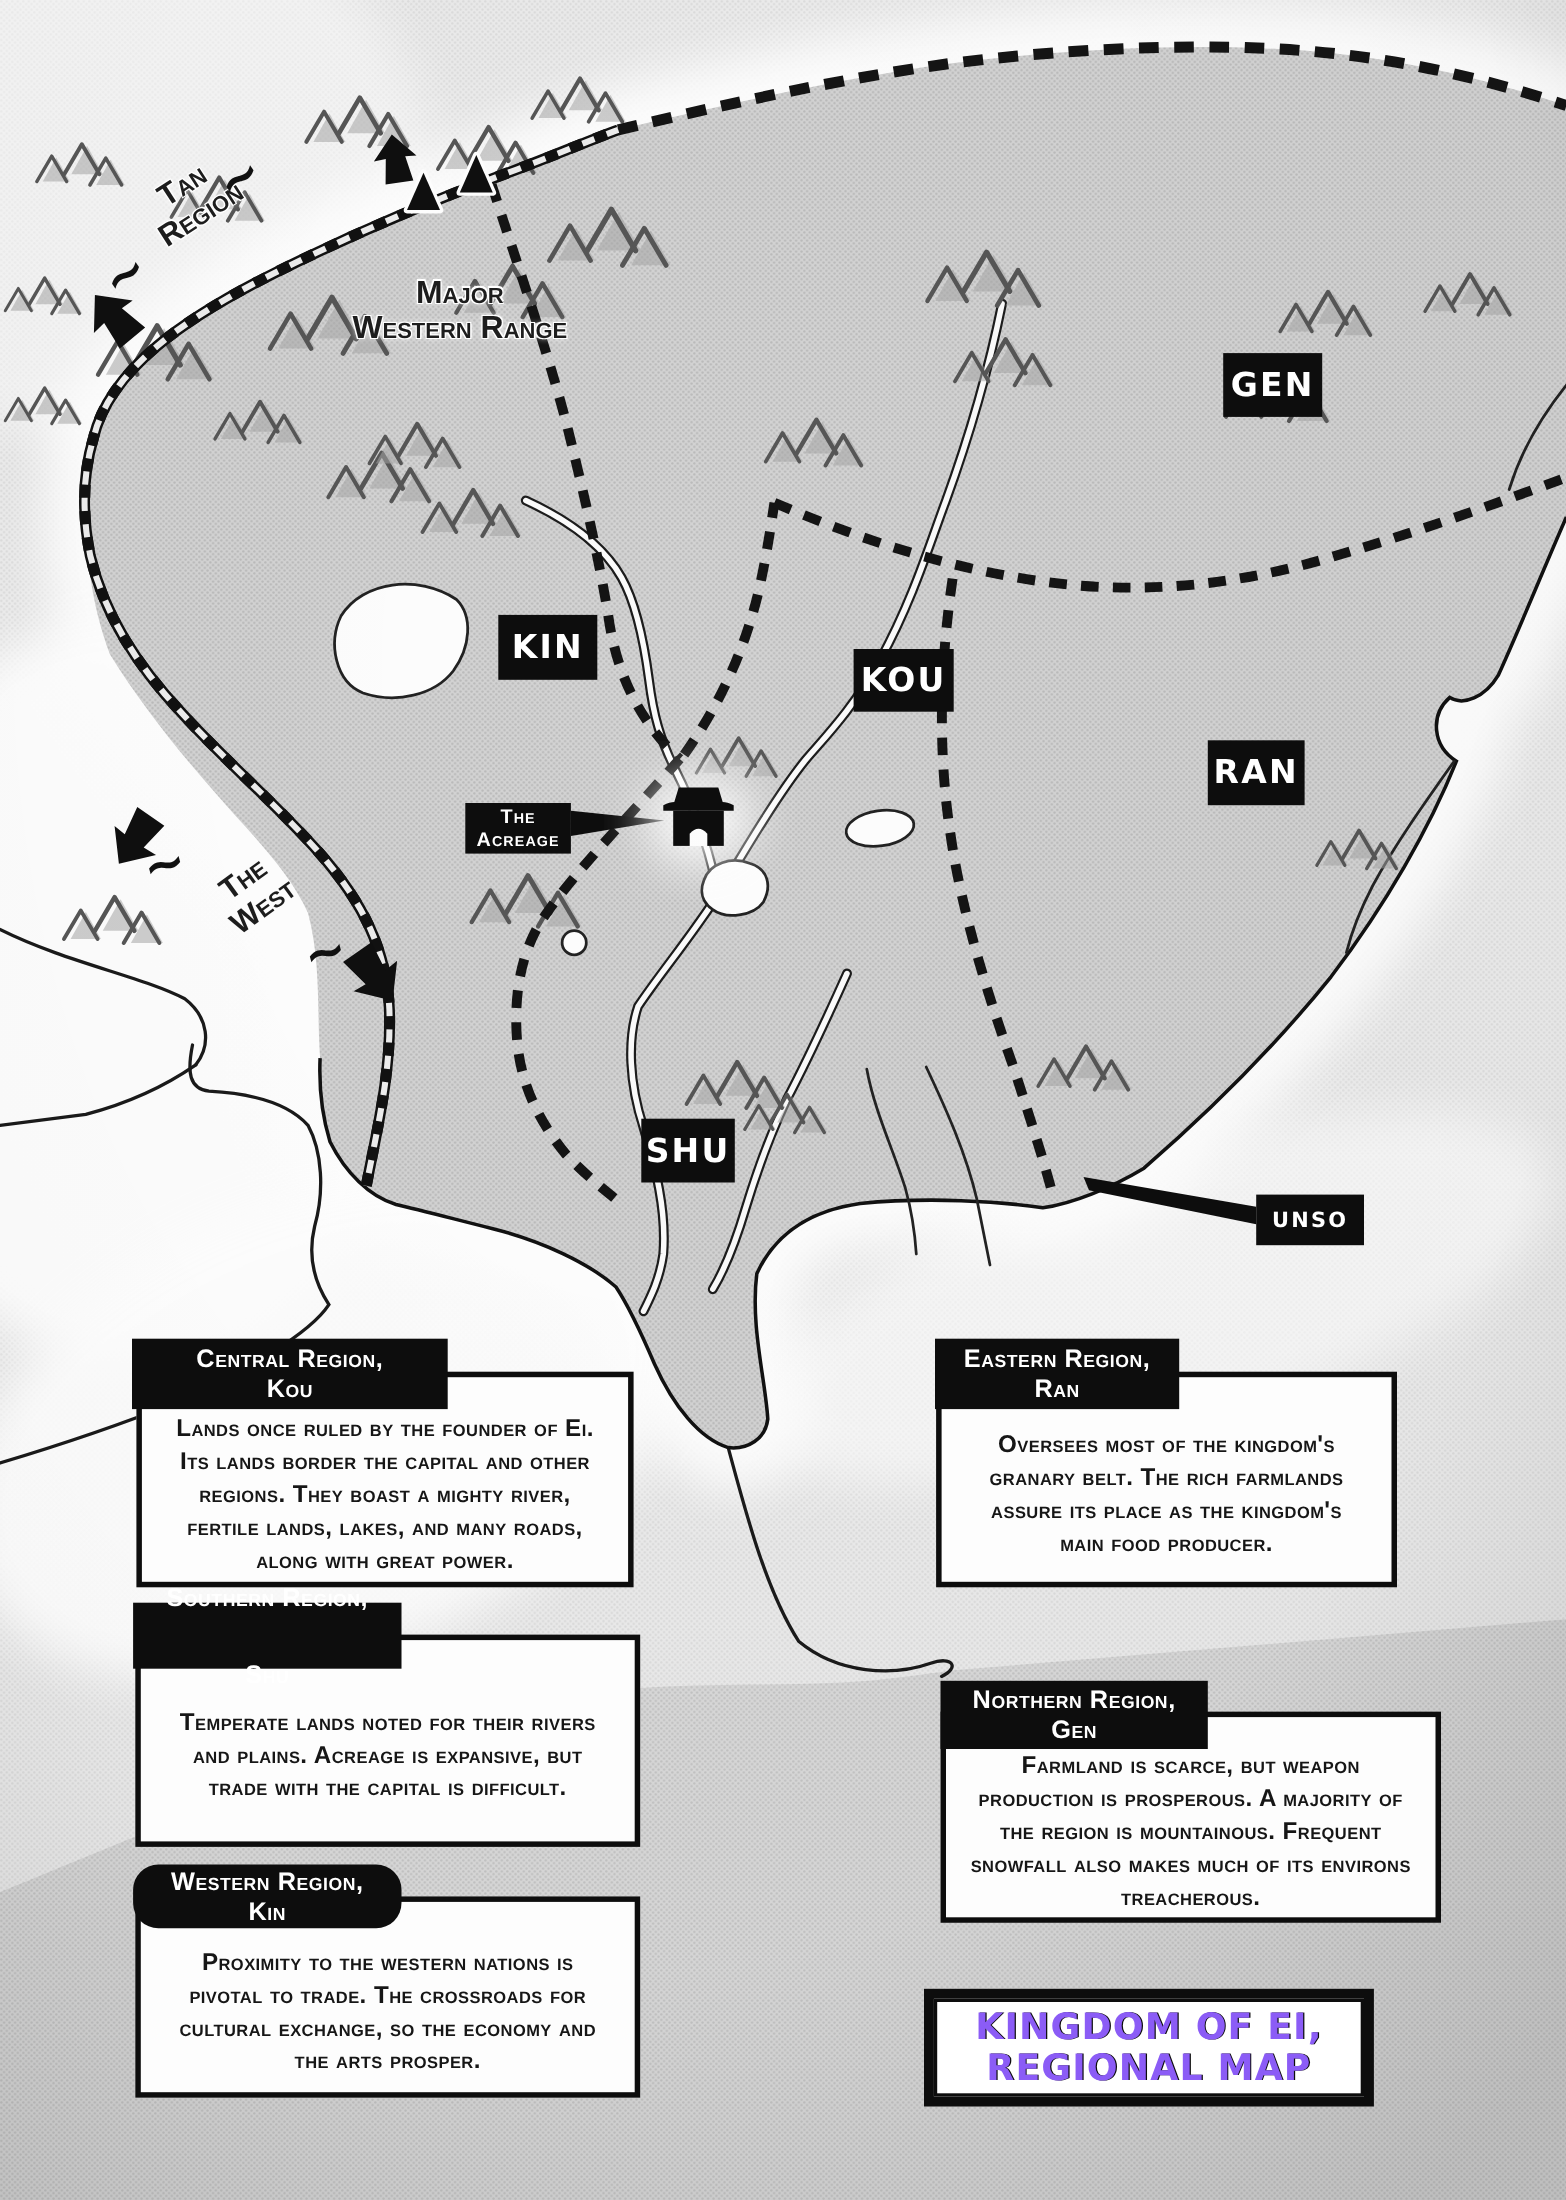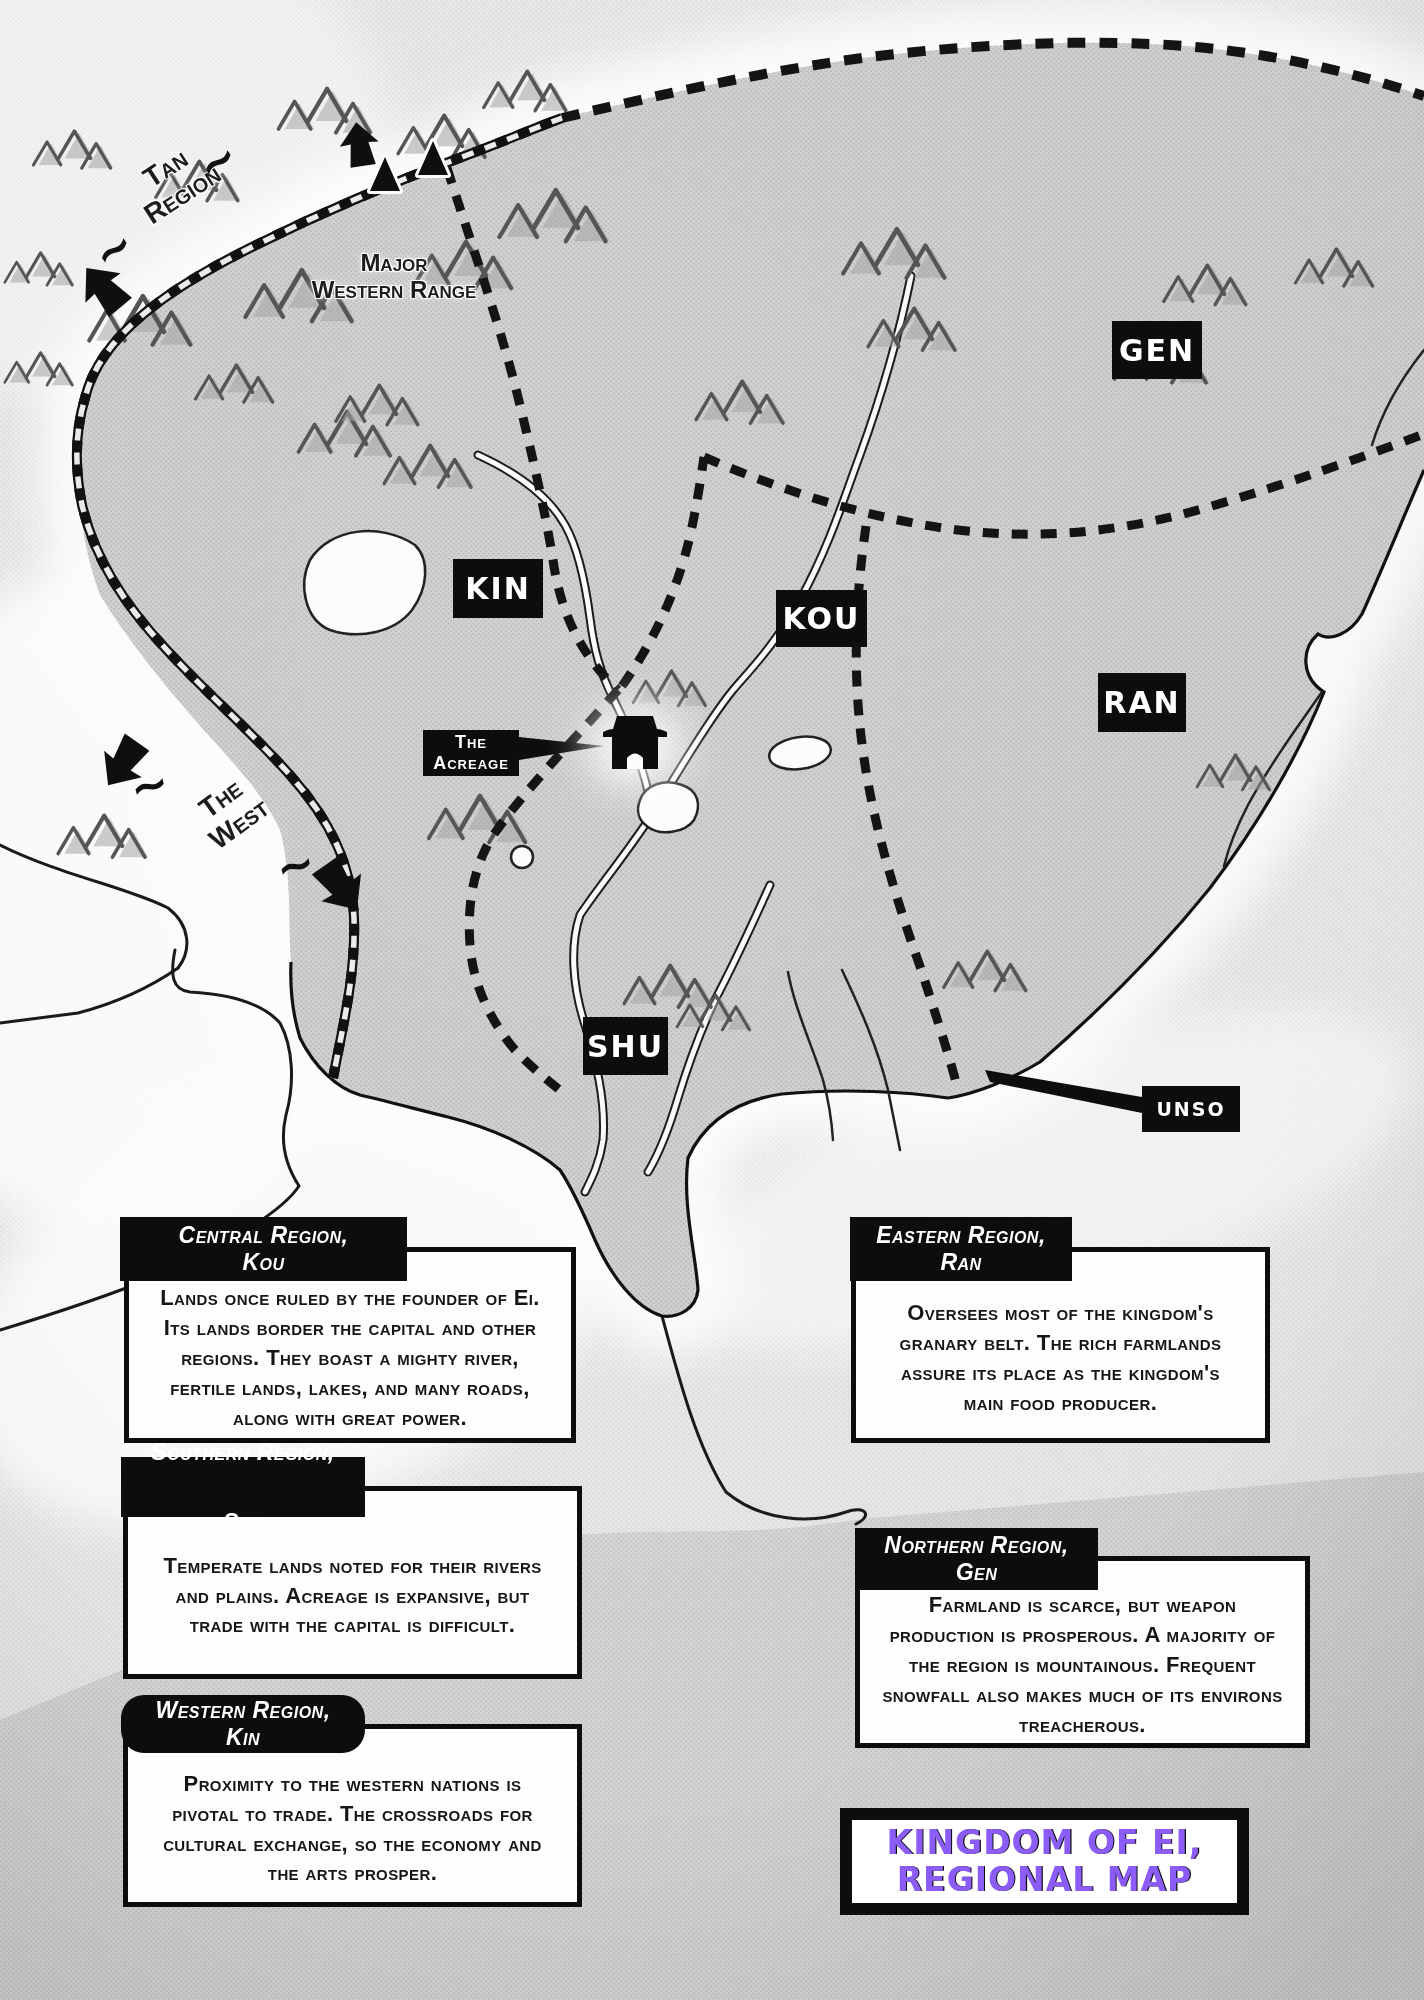--- a/index.html
+++ b/index.html
@@ -27,21 +27,21 @@
   .ibox{position:absolute;}
   .ibox .body{position:absolute;left:0;top:0;width:100%;height:100%;
       background:#fdfdfd;border:5px solid #0d0d0d;box-sizing:border-box;
       display:flex;align-items:center;justify-content:center;
       padding:34px 22px 8px 22px;}
   .ibox .body p{margin:0;font-variant:small-caps;font-weight:700;color:#161616;
       font-size:22px;line-height:1.36;text-align:center;letter-spacing:.4px;}
   .ibox .tbar{position:absolute;background:#0d0d0d;color:#fff;z-index:2;
       display:flex;flex-direction:column;align-items:center;justify-content:center;
       font-variant:small-caps;font-weight:700;font-size:23px;line-height:1.16;
-      letter-spacing:.5px;text-align:center;font-style:italic;}
+      letter-spacing:.5px;text-align:center;}
 
   
   .tplate{position:absolute;background:#0d0d0d;padding:9px;box-sizing:border-box;}
   .tplate .inner{width:100%;height:100%;background:#fff;border:3px solid #0d0d0d;
       box-sizing:border-box;display:flex;flex-direction:column;align-items:center;
       justify-content:center;}
   .tplate .inner div{font-family:"DejaVu Sans","Liberation Sans",sans-serif;
       font-weight:900;font-size:33px;line-height:1.12;color:#8b5cf6;
       letter-spacing:1px;text-shadow:1.1px 0 0 #0d0d0d;}
 </style>
@@ -251,21 +251,21 @@
   <rect x="0" y="0" width="1424" height="2000" fill="url(#vg)"></rect>
 </svg>
 
 <div class="annot" style="left:104px;top:150px;width:140px;font-size:28px;transform:rotate(-33deg);">
   <div>Tan</div>
   <div>Region</div>
 </div>
 <span class="squig" style="left:198px;top:138px;transform:rotate(-35deg);">~</span>
 <span class="squig" style="left:94px;top:226px;transform:rotate(-35deg);">~</span>
 
-<div class="annot" style="left:254px;top:250px;width:280px;font-size:24px;">
+<div class="annot" style="left:278px;top:250px;width:280px;font-size:29px;">
   <div>Major</div>
   <div>Western Range</div>
 </div>
 
 <div class="annot" style="left:168px;top:780px;width:124px;font-size:28px;transform:rotate(-36deg);text-shadow:none;">
   <div>The</div>
   <div>West</div>
 </div>
 <span class="squig" style="left:130px;top:762px;transform:rotate(-15deg);">~</span>
 <span class="squig" style="left:276px;top:842px;transform:rotate(-15deg);">~</span>

